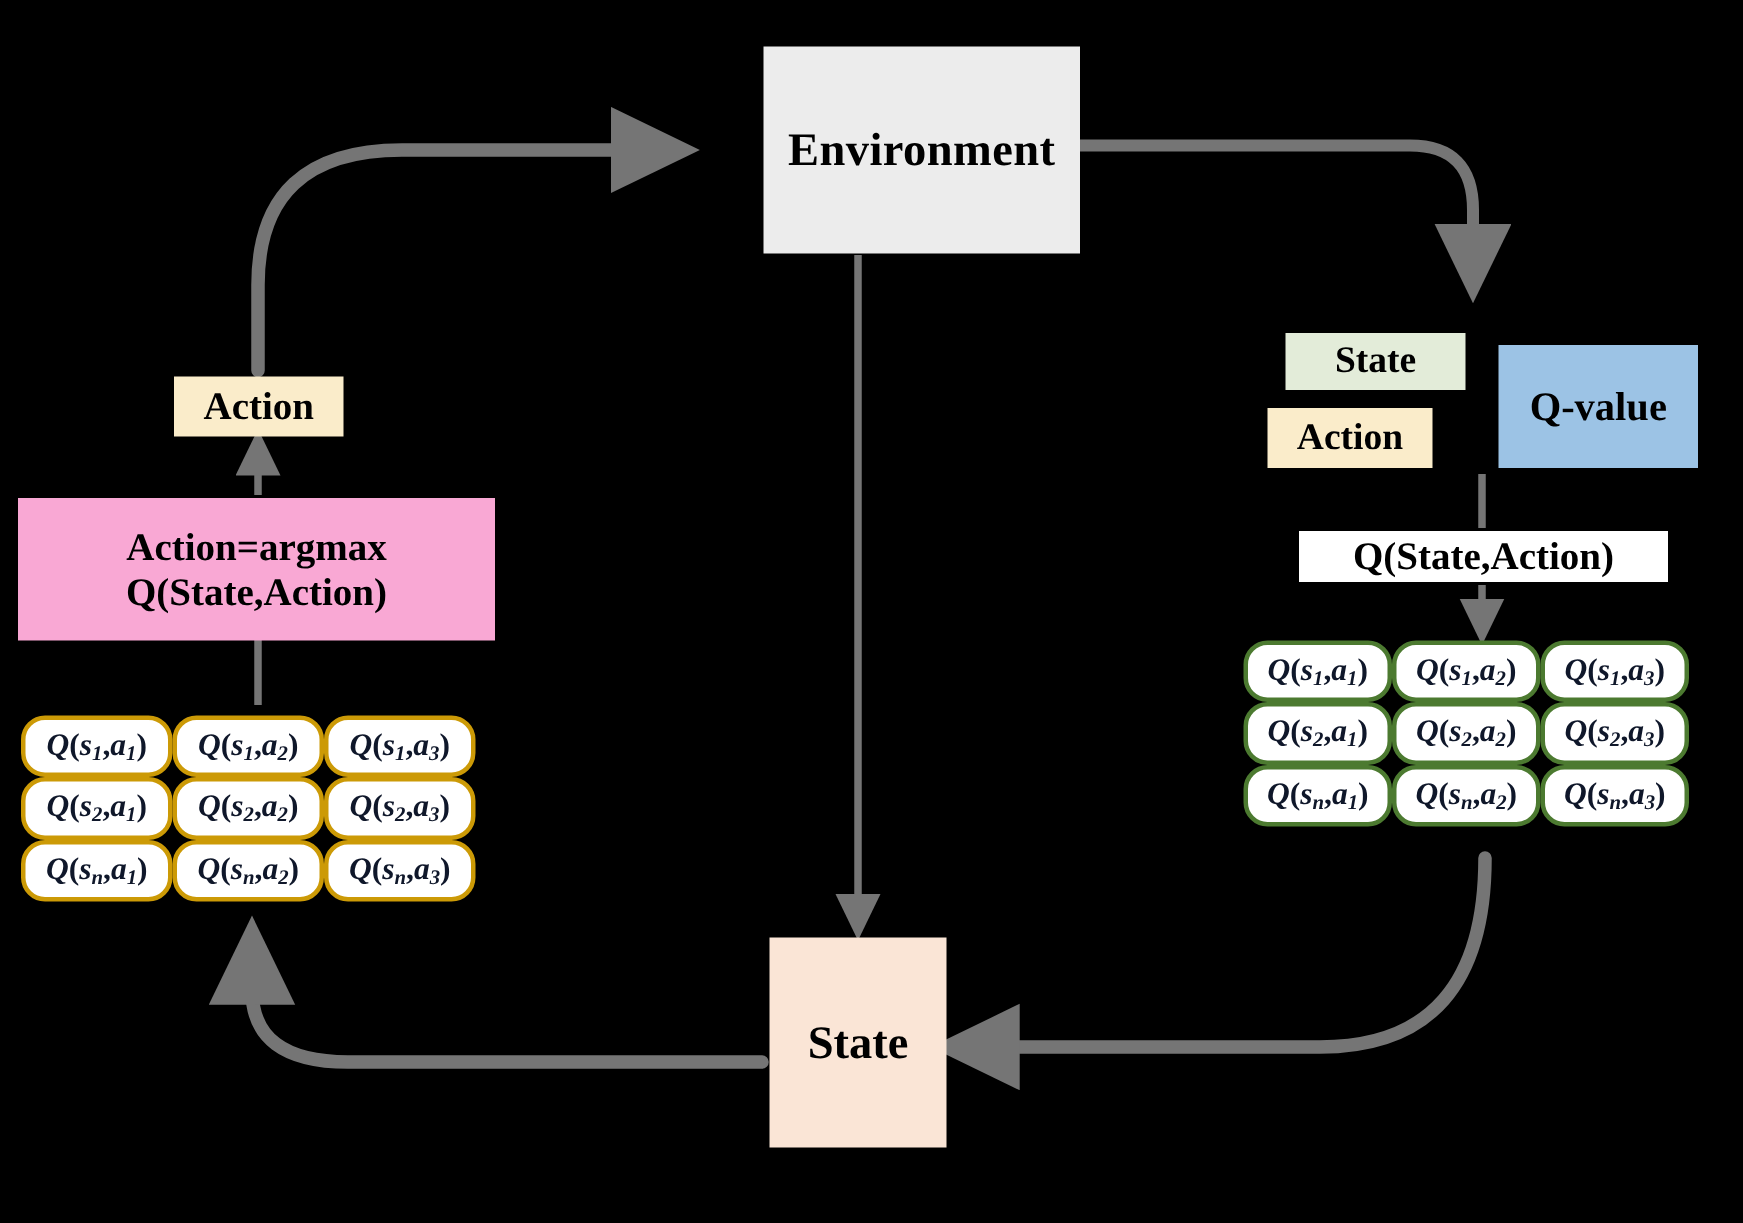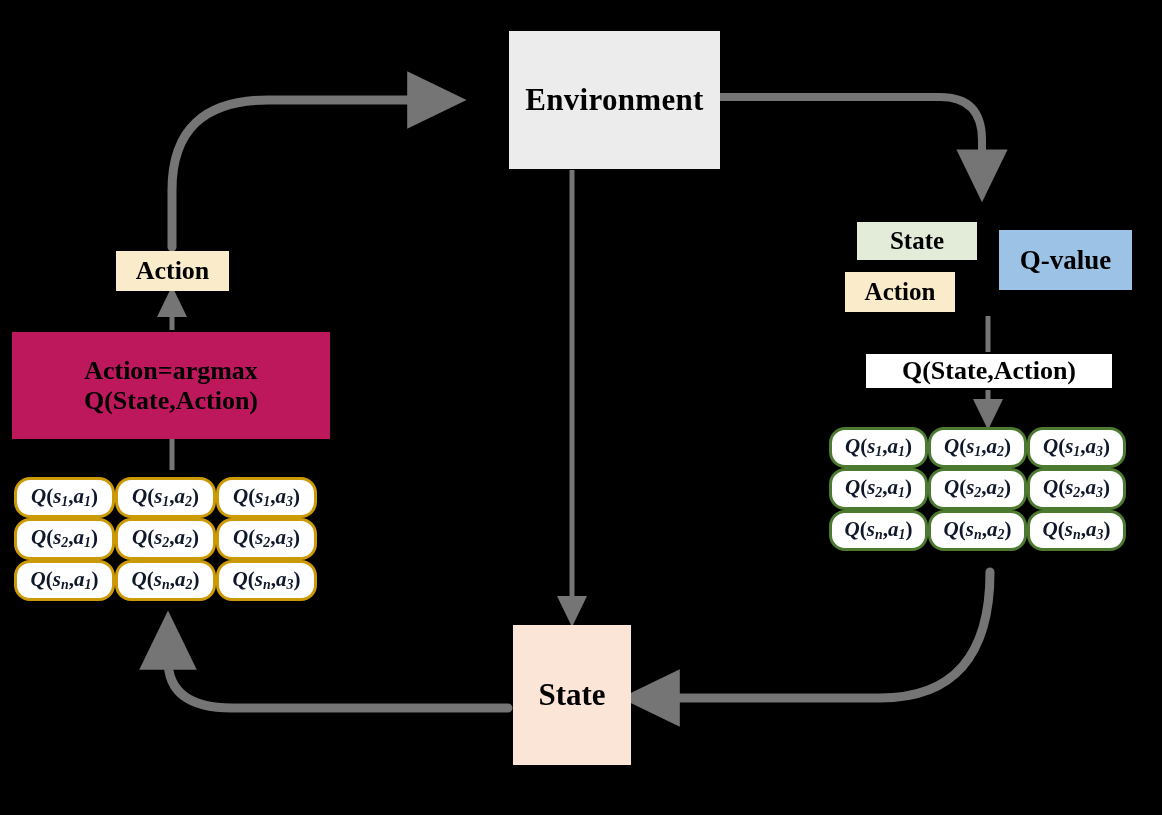--- a/index.html
+++ b/index.html
@@ -54,22 +54,22 @@
   
   #action-box {
     left: 116px; top: 251px;
     width: 113px; height: 40px;
     background: #faecca;
     font-size: 26px;
   }
   
   #argmax-box {
     left: 12px; top: 332px;
-    width: 318px; height: 107px;
-    background: #be185d;
+    width: 318px; height: 95px;
+    background: #f9a8d4;
     font-size: 26px;
     flex-direction: column;
     justify-content: center;
     text-align: right;
   }
   #argmax-box span { display: block; }
   
   #legend-state {
     left: 857px; top: 222px;
     width: 120px; height: 38px;
@@ -77,21 +77,21 @@
     font-size: 25px;
   }
   #legend-action {
     left: 845px; top: 272px;
     width: 110px; height: 40px;
     background: #faecca;
     font-size: 25px;
   }
   #qvalue-box {
     left: 999px; top: 230px;
-    width: 133px; height: 60px;
+    width: 133px; height: 82px;
     background: #9cc3e5;
     font-size: 27px;
   }
   
   #qsa-label {
     left: 866px; top: 354px;
     width: 246px; height: 34px;
     background: #ffffff;
     font-size: 26px;
   }

